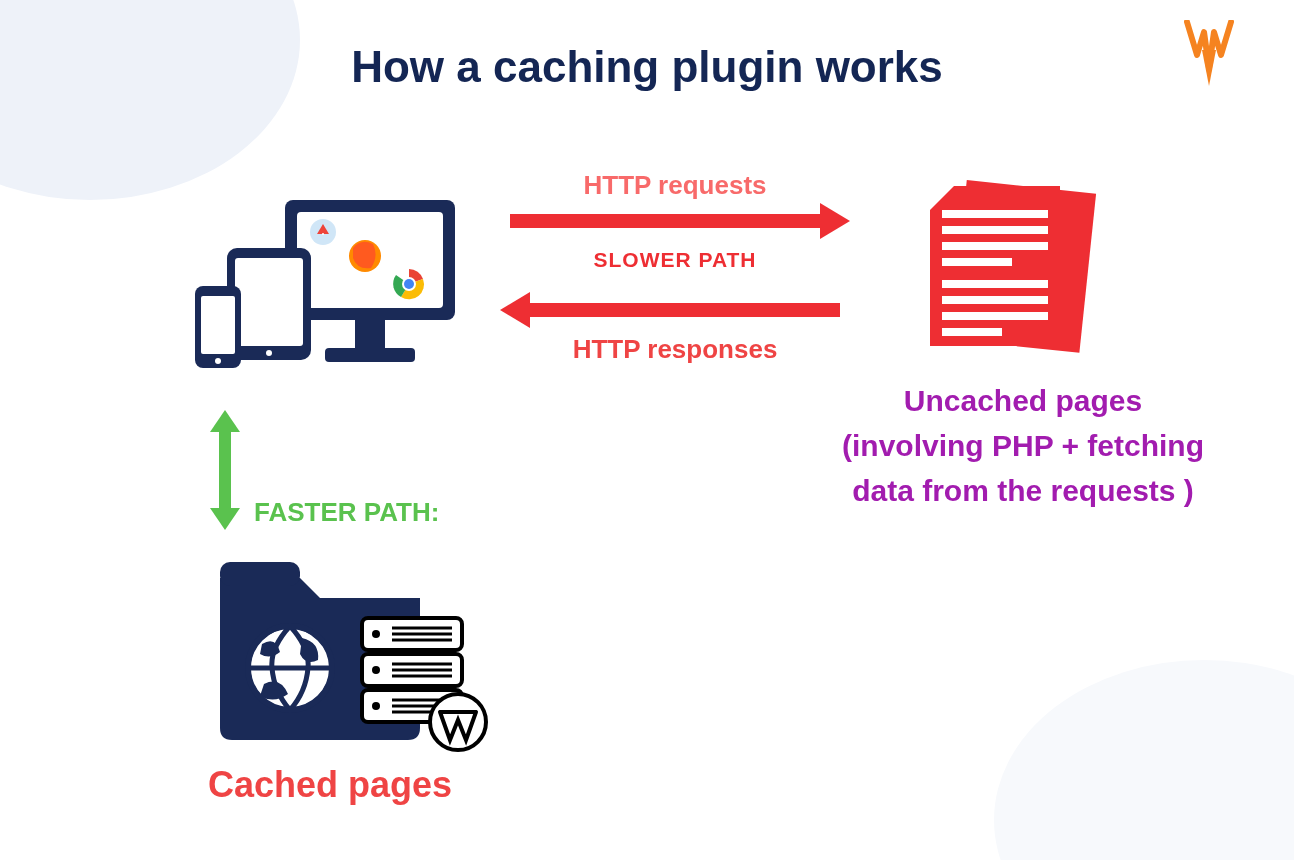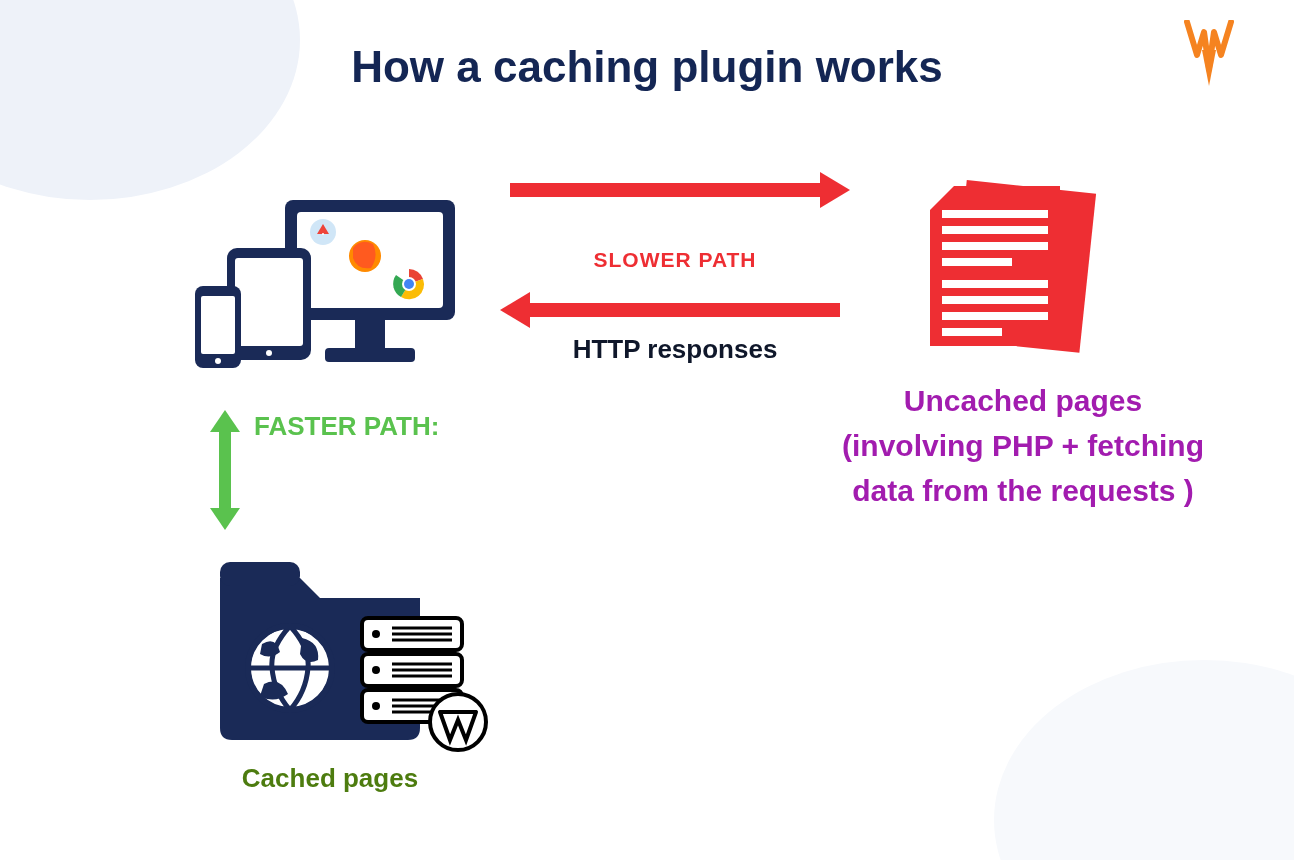--- a/index.html
+++ b/index.html
@@ -67,21 +67,21 @@
   }
   .slower-label {
     font-size: 21px;
     font-weight: 800;
     color: #ee2e33;
     letter-spacing: 1px;
   }
   .resp-label {
     font-size: 26px;
     font-weight: 700;
-    color: #0f172a;
+    color: #ef4444;
     margin-top: 4px;
   }
   .uncached-block {
     position: absolute;
     left: 920px;
     top: 180px;
     width: 210px;
   }
   .uncached-text {
     position: absolute;
@@ -92,43 +92,43 @@
     font-size: 30px;
     font-weight: 800;
     color: #a21caf;
     line-height: 1.5;
   }
   .fast-block {
     position: absolute;
     left: 210px;
     top: 410px;
     display: flex;
-    align-items: flex-start;
+    align-items: flex-end;
     gap: 14px;
   }
   .fast-text {
     font-size: 26px;
     font-weight: 800;
     color: #5ac24e;
     line-height: 1.3;
   }
   .cache-folder {
     position: absolute;
     left: 210px;
     top: 548px;
   }
   .cached-text {
     position: absolute;
     left: 10px;
     top: 760px;
     width: 640px;
     text-align: center;
-    font-size: 26px;
-    font-weight: 800;
-    color: #4d7c0f;
+    font-size: 36px;
+    font-weight: 800;
+    color: #ef4444;
     line-height: 1.4;
   }
 </style>
 </head>
 <body>
 
 <div class="bg-blob-tl"></div>
 <div class="bg-blob-br"></div>
 
 <h1 class="title">How a caching plugin works</h1>
@@ -167,20 +167,21 @@
     <circle cx="234" cy="92" r="15" fill="#ffffff"></circle>
     <path d="M234 77 A15 15 0 0 1 248 87 L234 92 Z" fill="#ea4335"></path>
     <path d="M248 87 A15 15 0 0 1 226 105 L234 92 Z" fill="#fbbc05"></path>
     <path d="M226 105 A15 15 0 0 1 221 83 L234 92 Z" fill="#34a853"></path>
     <circle cx="234" cy="92" r="7" fill="#fff"></circle>
     <circle cx="234" cy="92" r="5" fill="#4285f4"></circle>
   </svg>
 </div>
 
 <div class="arrow-row arrow-top">
+  <div class="arrow-label">HTTP requests</div>
   <svg width="350" height="40">
     <line x1="10" y1="20" x2="320" y2="20" stroke="#ee2e33" stroke-width="14"></line>
     <polygon points="320,2 350,20 320,38" fill="#ee2e33"></polygon>
   </svg>
 </div>
 
 <div class="arrow-row arrow-mid">
   <div class="slower-label">SLOWER PATH</div>
 </div>
 

